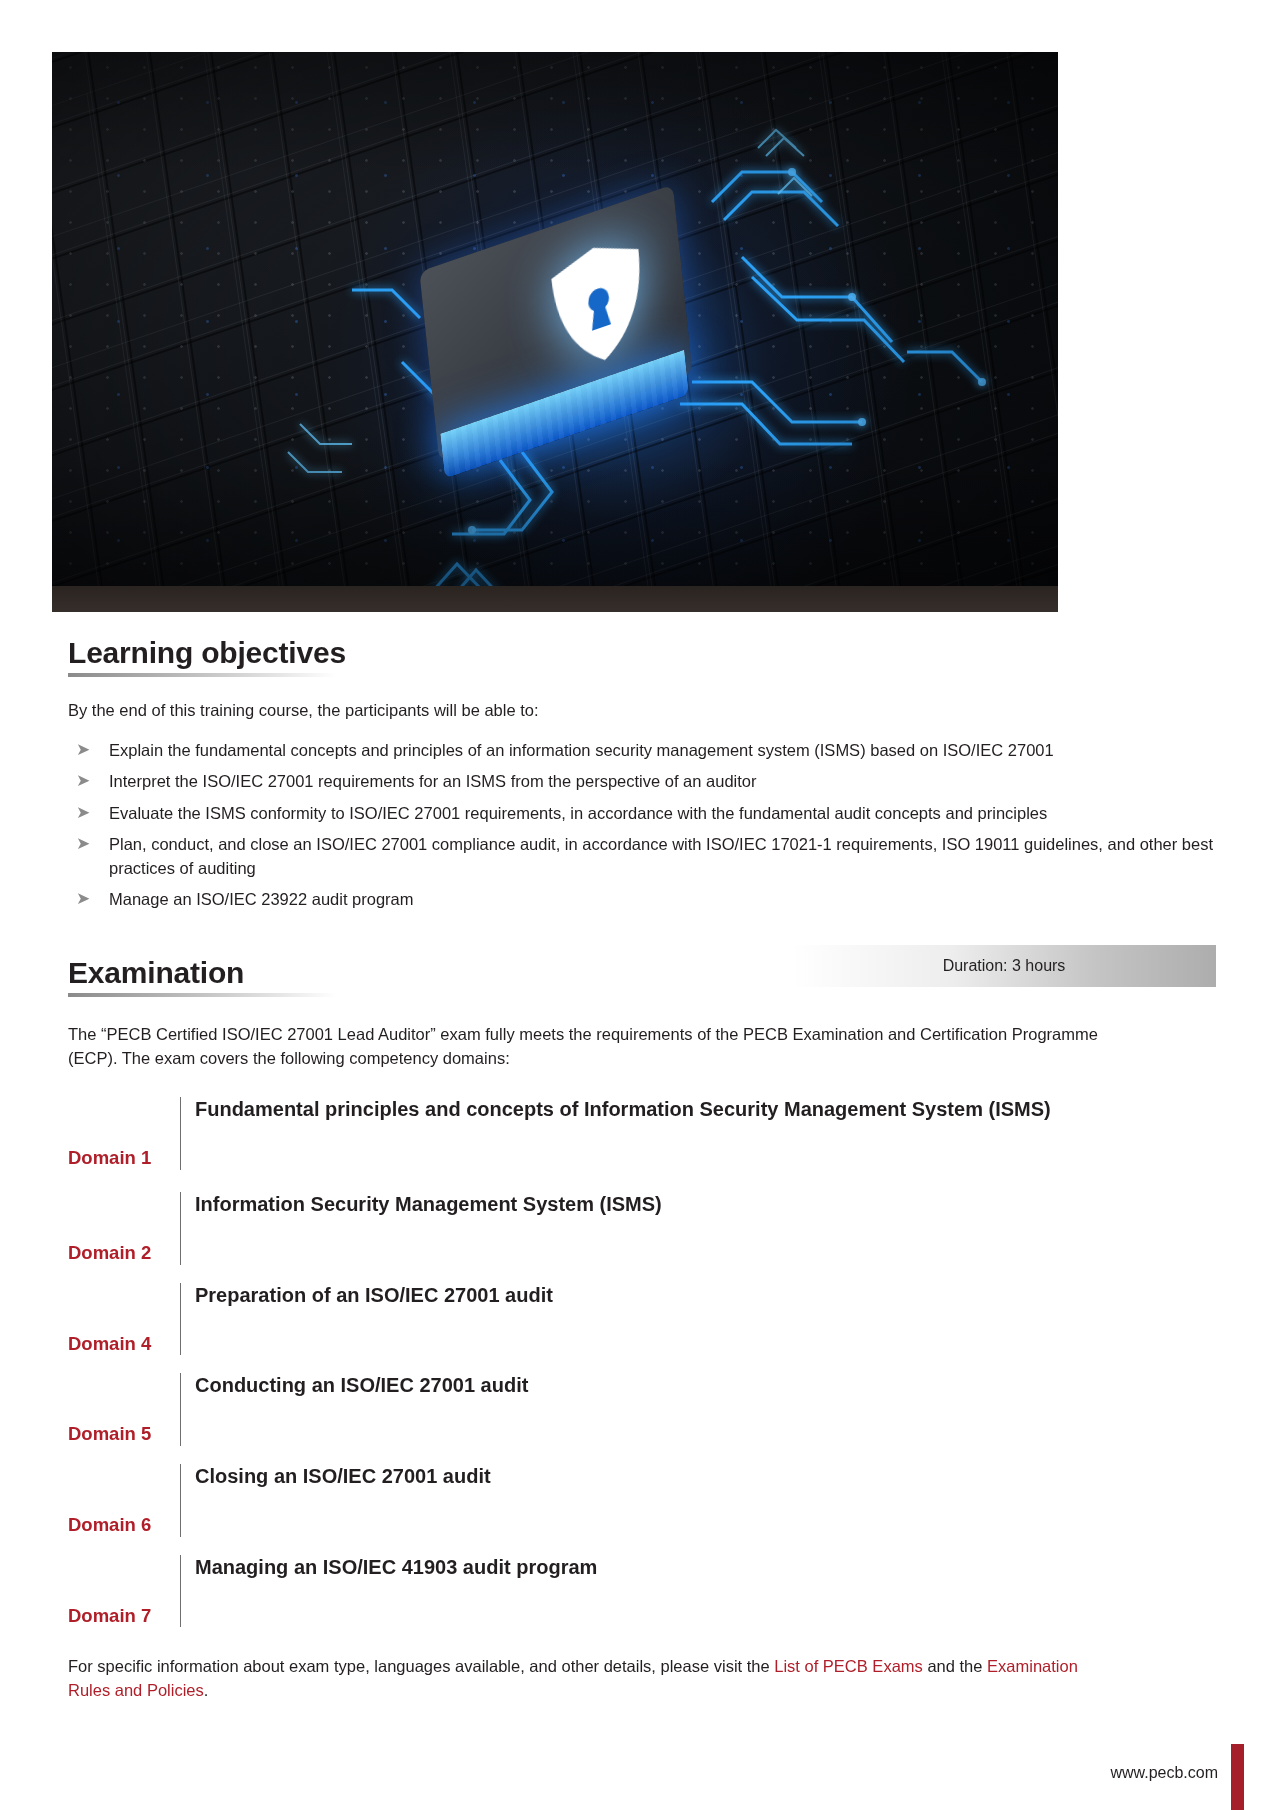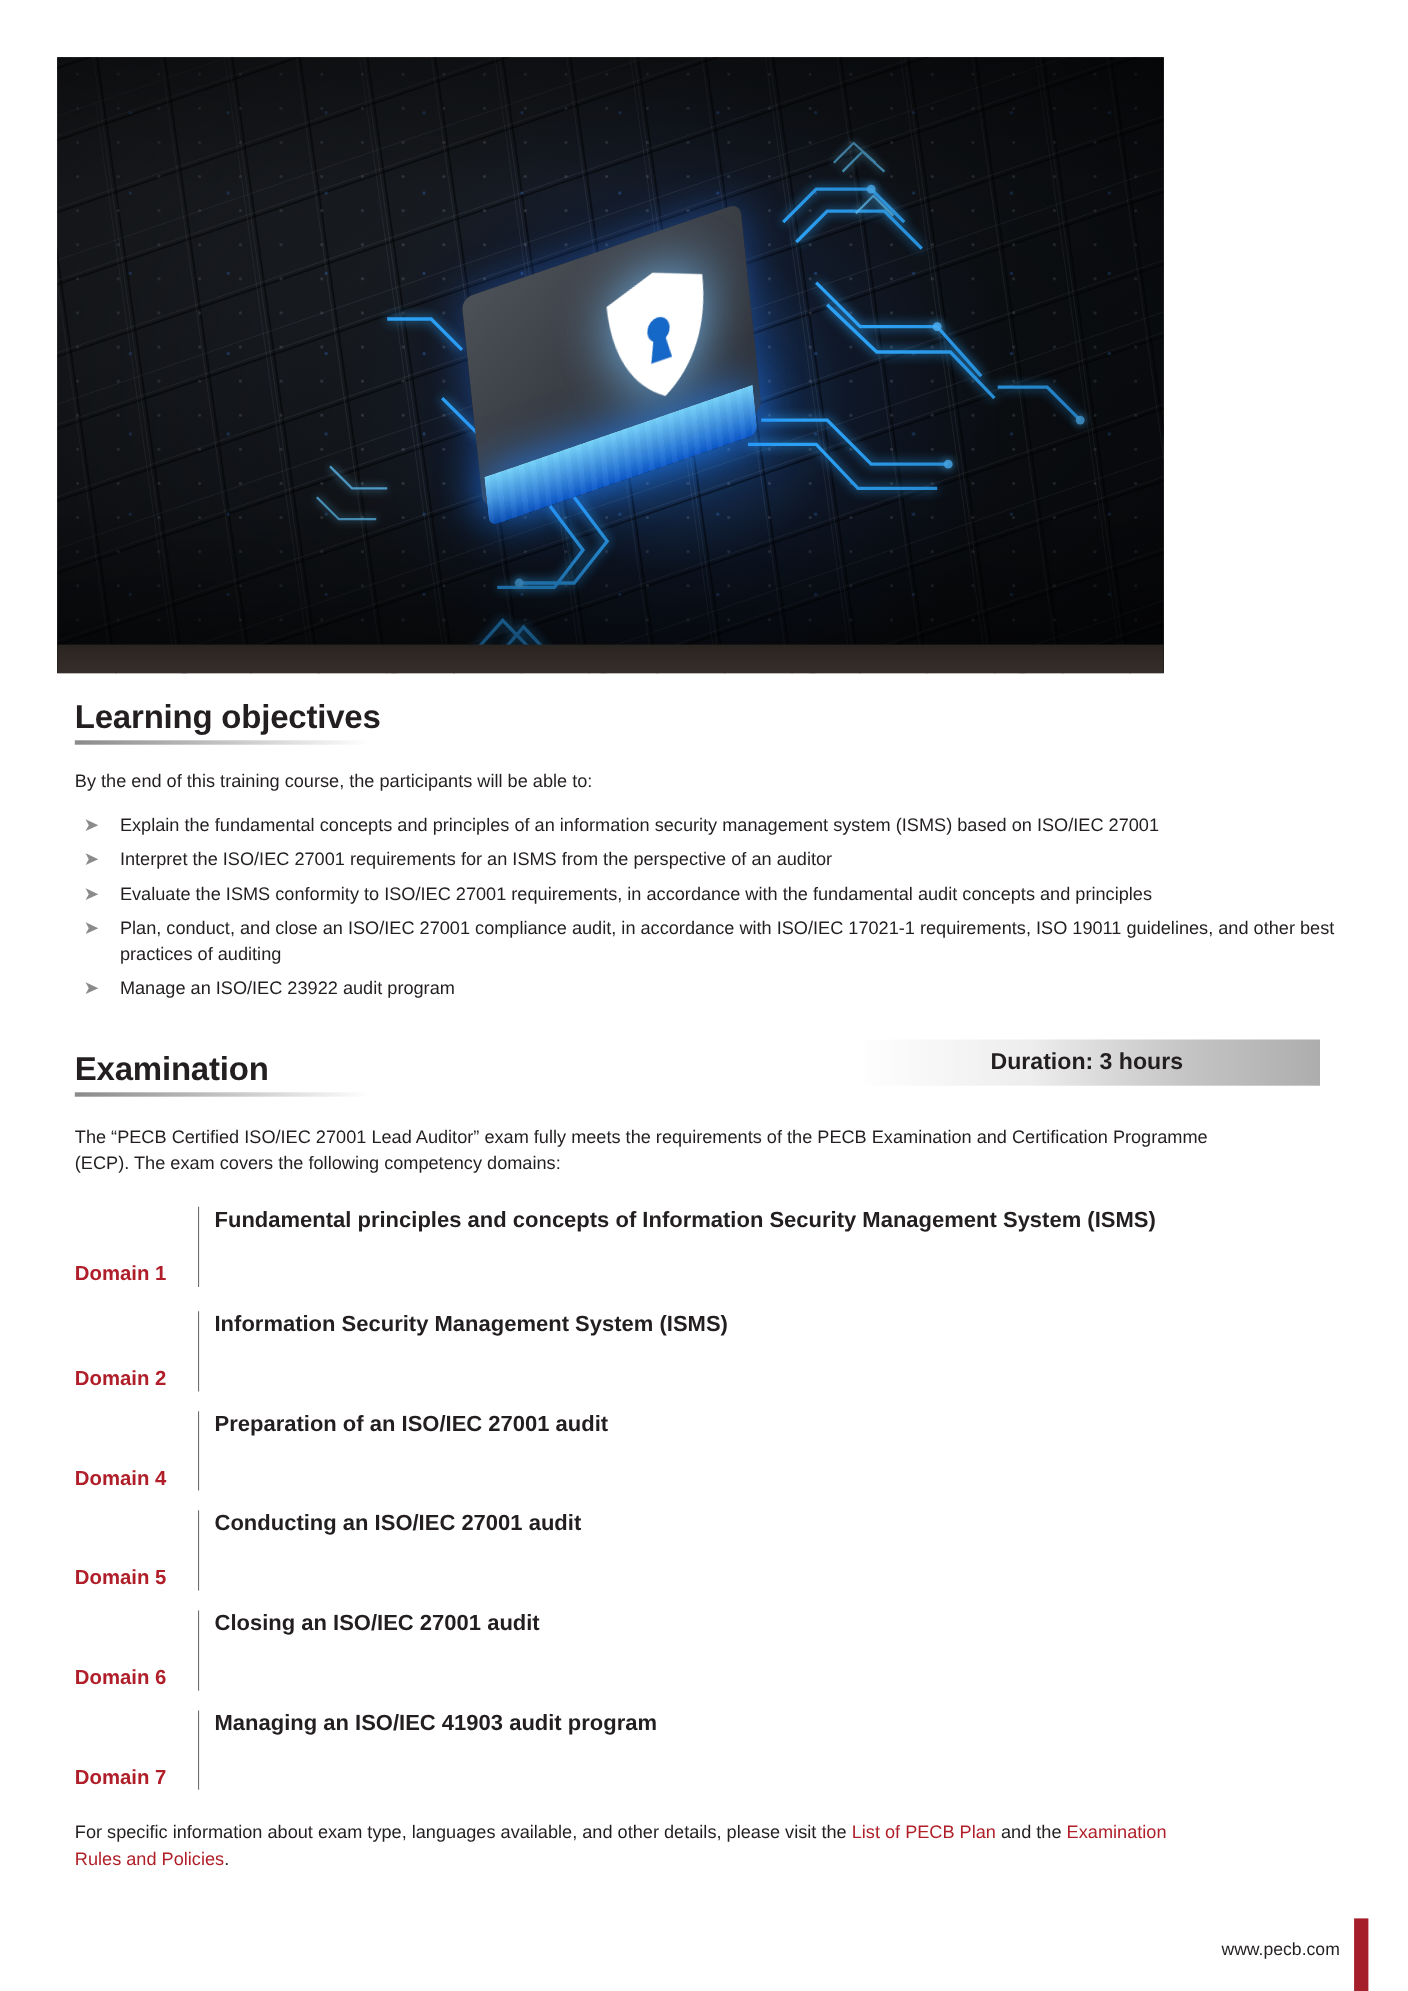--- a/index.html
+++ b/index.html
@@ -197,30 +197,30 @@
   }
 
   .exam-head {
     margin-top: 34px;
     position: relative;
     height: 52px;
   }
   .exam-head h2.section-title { position: absolute; left: 0; bottom: 0; }
   .duration-badge {
     position: absolute;
-    right: 16px;
+    right: 0;
     top: 0;
     width: 424px;
     height: 42px;
     display: flex;
     align-items: center;
     justify-content: center;
     background: linear-gradient(to right, rgba(255,255,255,0) 0%, rgba(222,222,222,0.55) 38%, #c4c4c4 72%, #adadad 100%);
-    font-size: 21px;
-    font-weight: 700;
+    font-size: 16px;
+    font-weight: 400;
     color: #231f20;
   }
 
   p.exam-intro {
     font-size: 16.5px;
     line-height: 1.45;
     margin: 26px 0 26px 0;
     max-width: 1030px;
   }
 
@@ -413,19 +413,19 @@
       <div class="domain-sep"></div>
       <div class="domain-text">Closing an ISO/IEC 27001 audit</div>
     </div>
     <div class="domain-row">
       <div class="domain-label">Domain 7</div>
       <div class="domain-sep"></div>
       <div class="domain-text">Managing an ISO/IEC 41903 audit program</div>
     </div>
   </div>
 
-  <p class="footnote"><span>For specific information about exam type, languages available, and other details, please visit the </span><a href="#">List of PECB Plan</a><span> and the </span><a href="#">Examination Rules and Policies</a><span>.</span></p>
+  <p class="footnote"><span>For specific information about exam type, languages available, and other details, please visit the </span><a href="#">List of PECB Exams</a><span> and the </span><a href="#">Examination Rules and Policies</a><span>.</span></p>
 </div>
 
 <div class="page-footer">
   <div class="footer-url">www.pecb.com</div>
   <div class="footer-bar"></div>
 </div>
 
 </body></html>

